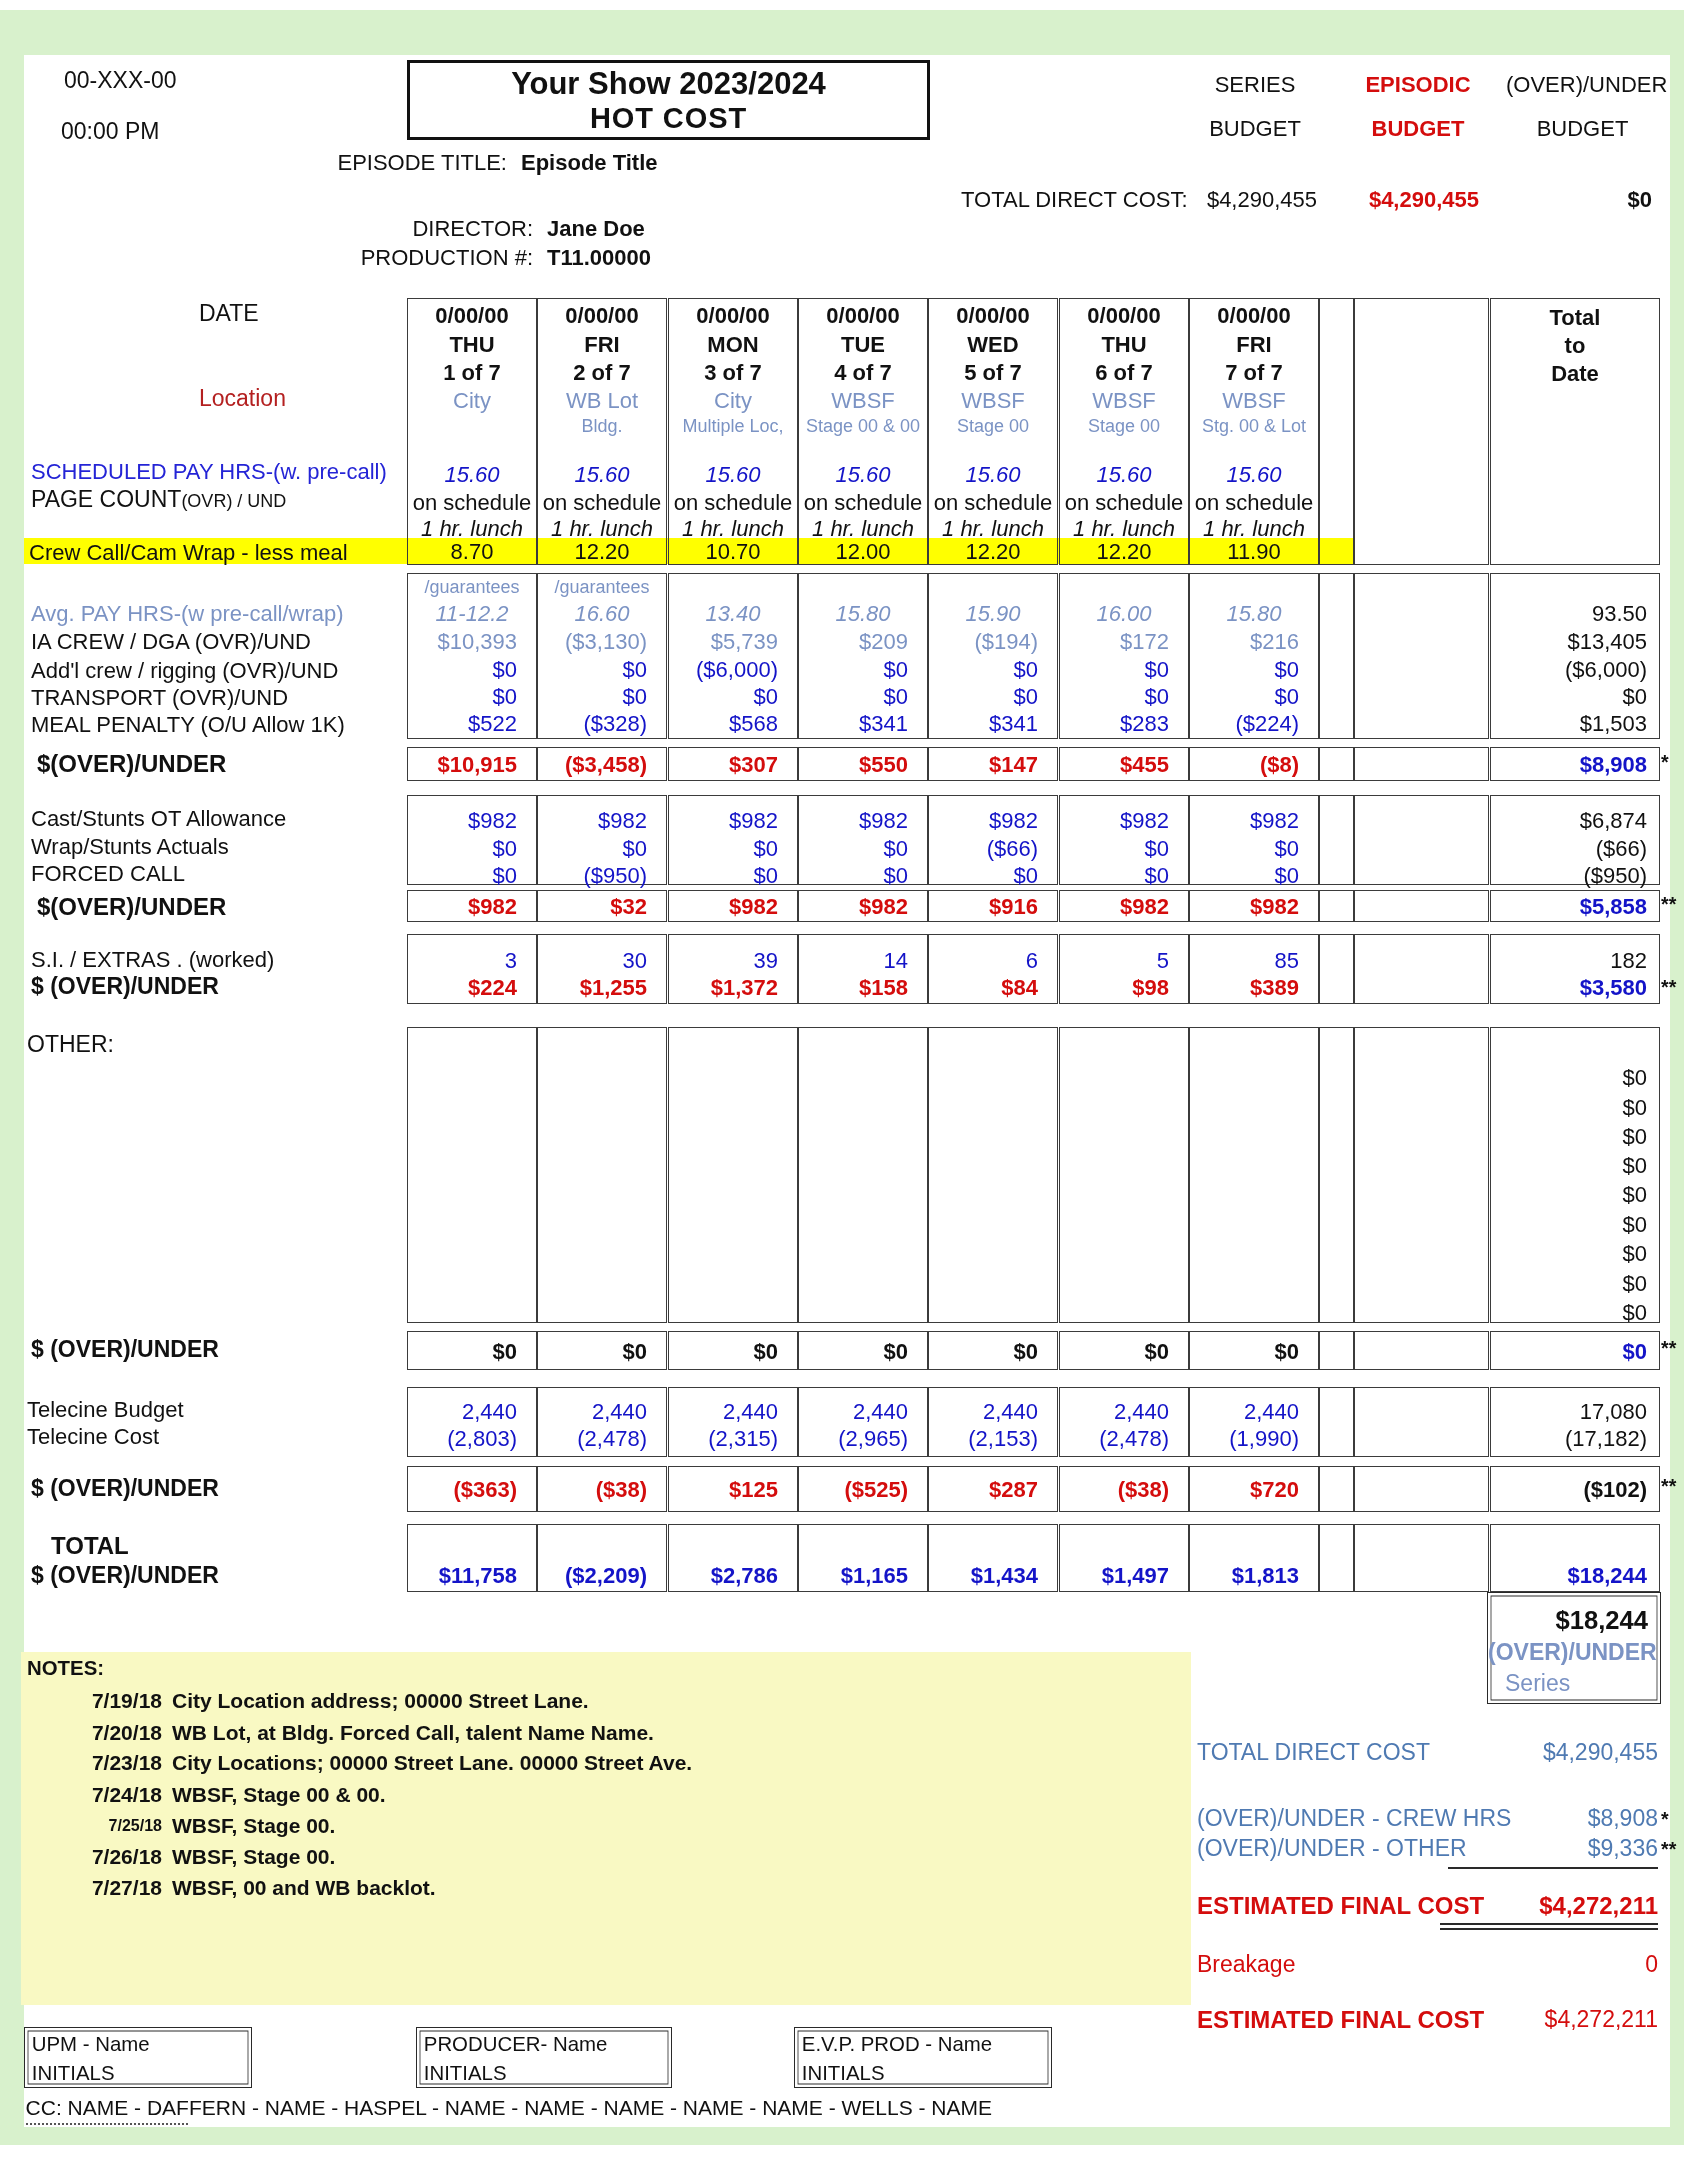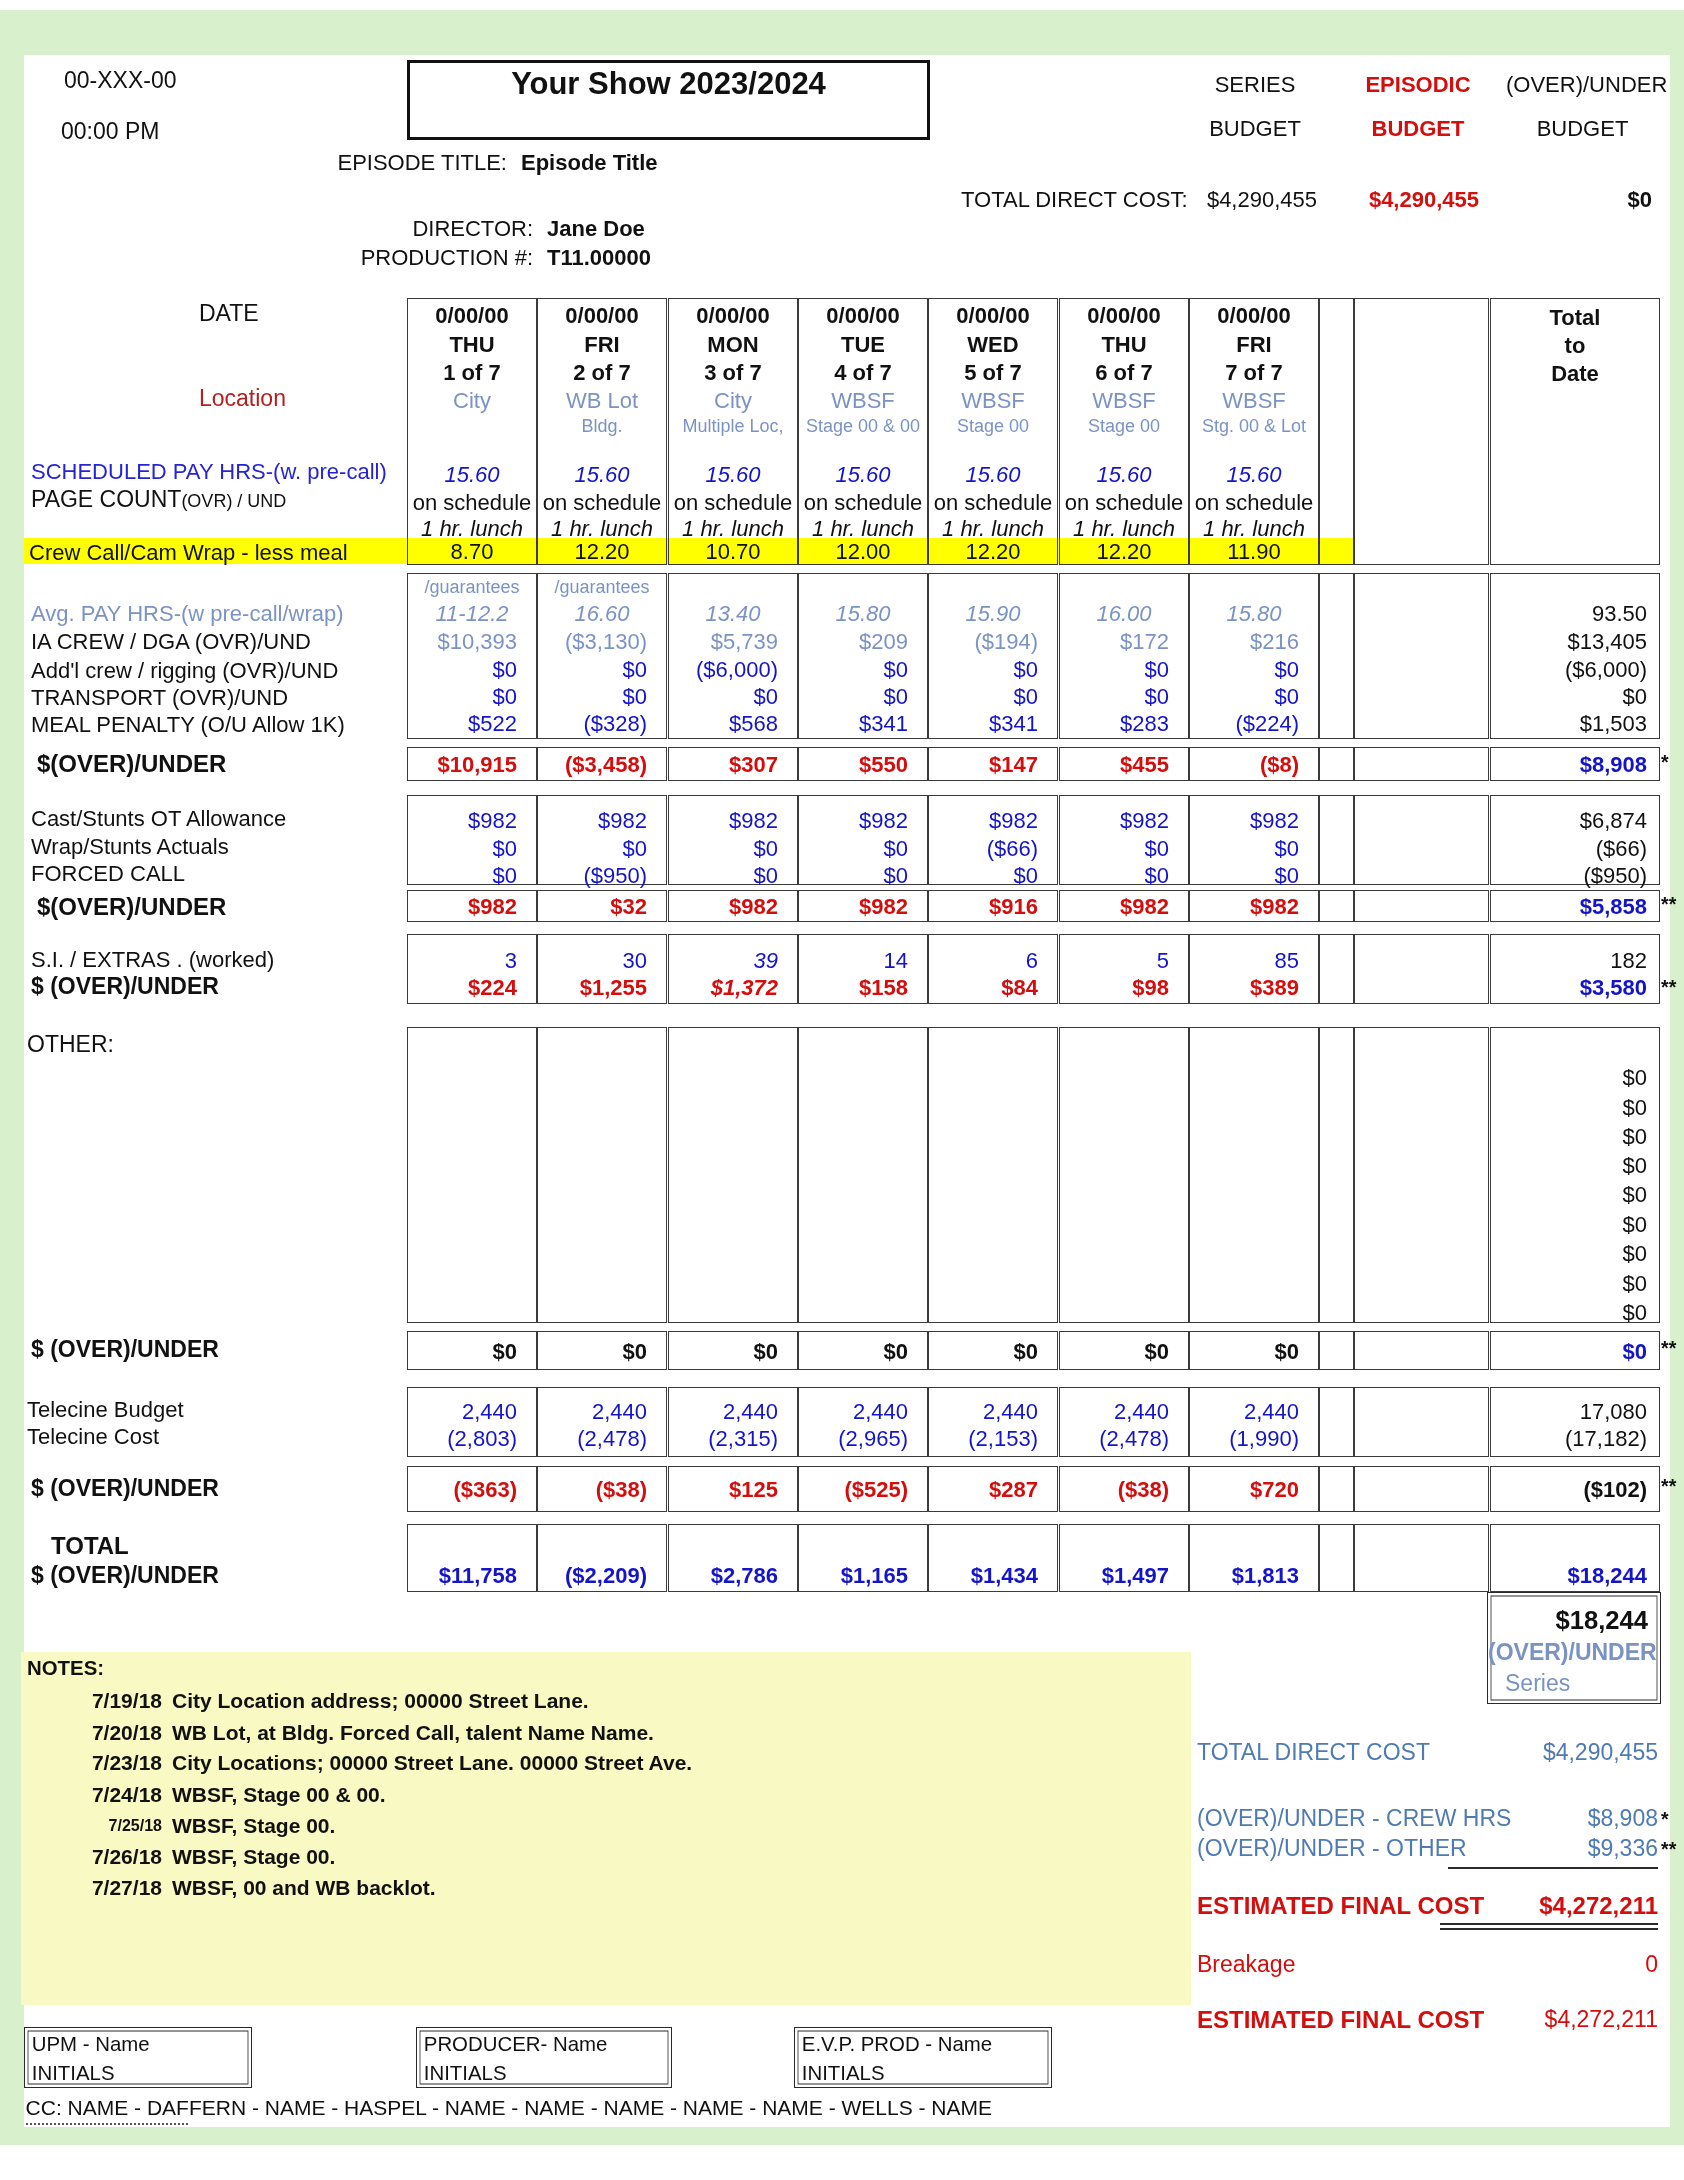--- a/index.html
+++ b/index.html
@@ -40,20 +40,21 @@
 <body>
 
 <div class="gframe" style="left:0;top:10.2px;width:1685px;height:2135px;"></div>
 <div class="sheet"></div>
 
 <div class="lbl" style="left:64px;top:68px;font-size:23px;">00-XXX-00</div>
 <div class="lbl" style="left:61px;top:119px;font-size:23px;">00:00 PM</div>
 
 <div class="abs" style="left:407px;top:60px;width:523px;height:80px;border:3.4px solid #111;box-sizing:border-box;">
   <div style="text-align:center;font-size:31px;font-weight:bold;margin-top:3.4px;">Your Show  2023/2024</div>
+  <div style="text-align:center;font-size:29px;font-weight:bold;letter-spacing:0.9px;">HOT COST</div>
 </div>
 
 <div class="lbl c" style="left:1193px;top:72px;width:124px;text-align:center;">SERIES</div>
 <div class="lbl c b" style="left:1356px;top:72px;width:124px;text-align:center;color:var(--red);">EPISODIC</div>
 <div class="lbl c" style="left:1506px;top:72px;width:153px;text-align:center;">(OVER)/UNDER</div>
 <div class="lbl c" style="left:1193px;top:116px;width:124px;text-align:center;">BUDGET</div>
 <div class="lbl c b" style="left:1356px;top:116px;width:124px;text-align:center;color:var(--red);">BUDGET</div>
 <div class="lbl c" style="left:1506px;top:116px;width:153px;text-align:center;">BUDGET</div>
 
 <div class="lbl" style="left:281px;top:150px;width:226px;text-align:right;">EPISODE TITLE:</div>
@@ -345,21 +346,21 @@
     </div>
     <div class="marker" style="left:1661px;top:893px;">**</div>
     <div class="box" style="left:407px;top:934px;width:130px;height:70px;">
       <div class="line r dk" style="top:12px;">3</div>
       <div class="line r red b" style="top:39px;">$224</div>
     </div>
     <div class="box" style="left:537px;top:934px;width:130px;height:70px;">
       <div class="line r dk" style="top:12px;">30</div>
       <div class="line r red b" style="top:39px;">$1,255</div>
     </div>
-    <div class="box" style="left:668px;top:934px;width:130px;height:70px;font-style:italic;">
+    <div class="box" style="left:668px;top:934px;width:130px;height:70px;">
       <div class="line r dk" style="top:12px;">39</div>
       <div class="line r red b" style="top:39px;">$1,372</div>
     </div>
     <div class="box" style="left:798px;top:934px;width:130px;height:70px;">
       <div class="line r dk" style="top:12px;">14</div>
       <div class="line r red b" style="top:39px;">$158</div>
     </div>
     <div class="box" style="left:928px;top:934px;width:130px;height:70px;">
       <div class="line r dk" style="top:12px;">6</div>
       <div class="line r red b" style="top:39px;">$84</div>

